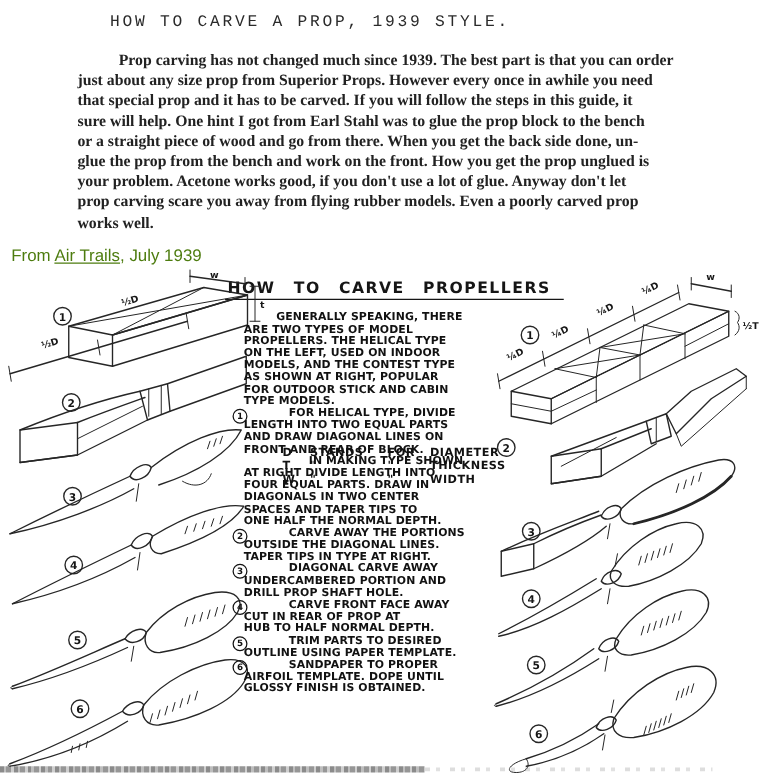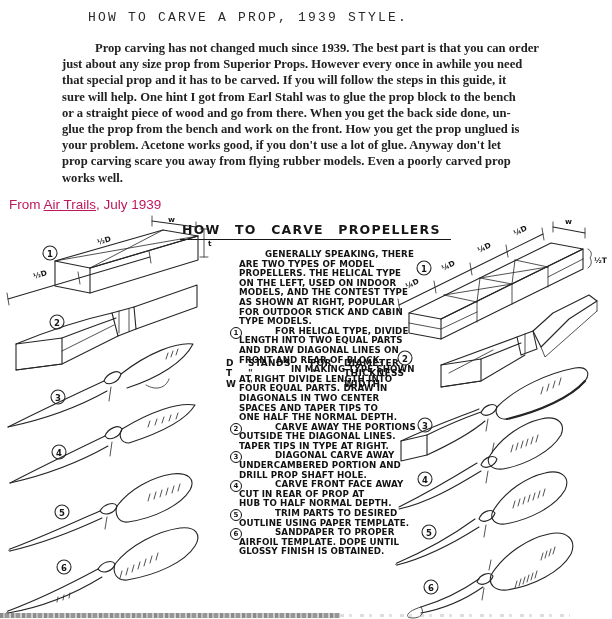--- a/index.html
+++ b/index.html
@@ -5,29 +5,29 @@
   html,body{margin:0;padding:0;}
   body{width:612px;height:619px;background:#ffffff;position:relative;overflow:hidden;
        font-family:"Liberation Serif", serif;color:#1f1f1f;}
   .abs{position:absolute;}
   
   .article-title{left:88px;top:10px;font-size:13px;letter-spacing:2.2px;color:#2a2a2a;
        font-family:Liberation Mono, monospace;}
   .intro{left:62px;top:40px;width:540px;font-size:12.6px;line-height:16.2px;
        white-space:pre-line;text-indent:33px;color:#222;font-weight:bold;}
   
-  .source-line{left:9px;top:197px;font-size:13.5px;font-family:"Liberation Sans",sans-serif;color:#be185d;}
+  .source-line{left:9px;top:197px;font-size:13.5px;font-family:"Liberation Sans",sans-serif;color:#4d7c0f;}
   .source-line .u{text-decoration:underline;}
   .diagram-title{left:180px;top:201px;font-size:12.5px;font-family:"DejaVu Sans",sans-serif;
        font-weight:bold;letter-spacing:1.2px;word-spacing:9px;color:#161616;
        border-bottom:1.6px solid #161616;padding:0 10px 2px 2px;margin-top:21px;}
   
   .instr-col{left:186px;top:250px;width:230px;font-family:"DejaVu Sans",sans-serif;
        font-size:8.7px;line-height:9.6px;letter-spacing:0.1px;color:#121212;font-weight:bold;}
-  .instr{position:relative;padding-left:9px;margin-left:44px;}
+  .instr{position:relative;padding-left:9px;}
   .instr .itext{white-space:pre-line;}
   .ind1 .itext{text-indent:26px;}
   .ind2 .itext{text-indent:36px;}
   .ind3 .itext{text-indent:52px;}
   .numb{position:absolute;left:0;top:0;width:10px;height:10px;border:1px solid #121212;
        border-radius:50%;font-size:7px;line-height:10px;text-align:center;font-weight:bold;}
   
   .legend{left:186px;top:352px;width:230px;font-family:"DejaVu Sans",sans-serif;color:#121212;font-weight:bold;}
   .legend-head{text-align:center;padding-left:22px;font-size:9.2px;letter-spacing:0.6px;word-spacing:3px;}
   .legend-grid{display:grid;grid-template-columns:22px 62px 34px auto;margin:6px 0 0 40px;

